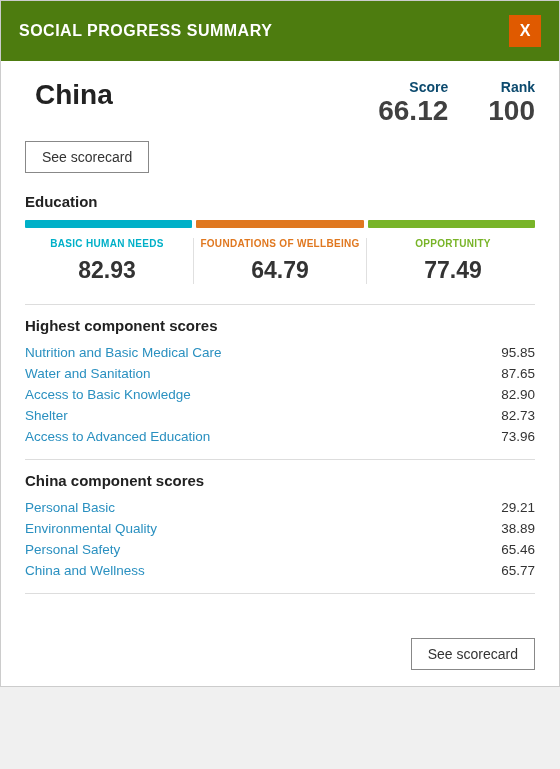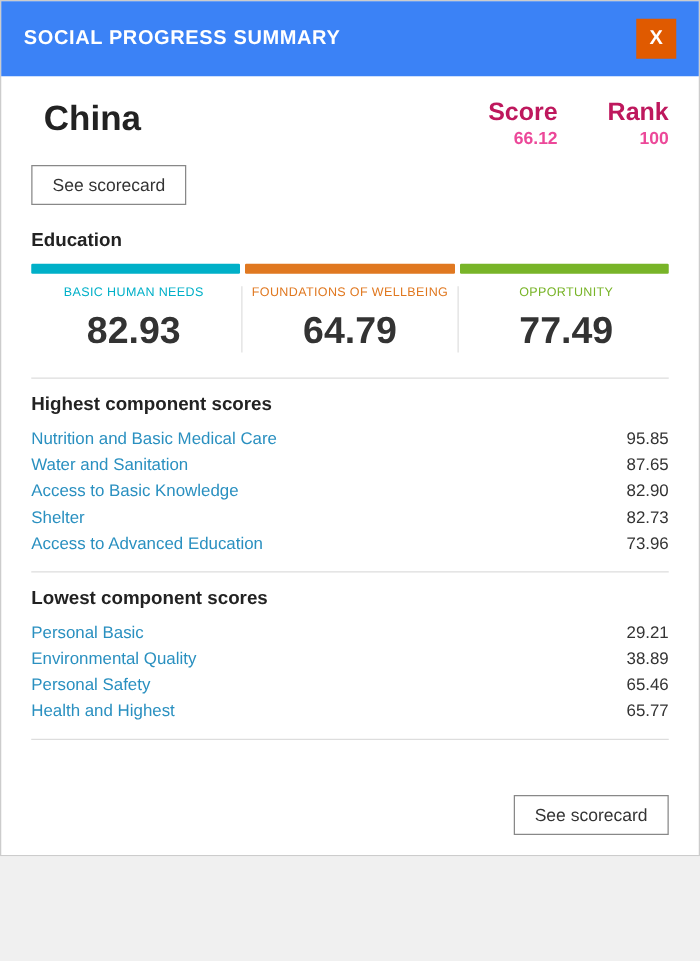--- a/index.html
+++ b/index.html
@@ -10,21 +10,21 @@
       justify-content: center;
       align-items: flex-start;
     }
     .card {
       width: 560px;
       background: #fff;
       border: 1px solid #ccc;
       position: relative;
     }
     .header {
-      background: #3b82f6;
+      background: #4d7c0f;
       color: #fff;
       padding: 14px 18px;
       display: flex;
       justify-content: space-between;
       align-items: center;
     }
     .header-title {
       font-size: 16px;
       font-weight: bold;
       letter-spacing: 0.5px;
@@ -56,28 +56,28 @@
       font-weight: bold;
       color: #222;
       margin-left: 10px;
     }
     .score-rank {
       display: flex;
       gap: 40px;
       text-align: right;
     }
     .score-rank .label {
-      font-size: 20px;
-      color: #be185d;
+      font-size: 14px;
+      color: #0c4a6e;
       font-weight: bold;
     }
     .score-rank .value {
-      font-size: 14px;
-      font-weight: bold;
-      color: #ec4899;
+      font-size: 28px;
+      font-weight: bold;
+      color: #404040;
     }
     .scorecard-btn {
       border: 1px solid #888;
       padding: 7px 16px;
       background: #fff;
       cursor: pointer;
       font-size: 14px;
       color: #333;
       margin-bottom: 20px;
       display: inline-block;
@@ -104,26 +104,26 @@
     .dim-cols {
       display: flex;
       margin-bottom: 20px;
     }
     .dim-col {
       flex: 1;
       text-align: center;
     }
     .dim-col-label {
       font-size: 10px;
-      font-weight: normal;
+      font-weight: bold;
       letter-spacing: 0.3px;
       margin-bottom: 8px;
     }
     .dim-col-value {
-      font-size: 30px;
+      font-size: 23px;
       font-weight: bold;
       color: #333;
     }
     .label-blue { color: #00b0c8; }
     .label-orange { color: #e07820; }
     .label-green { color: #78b428; }
     .divider {
       border: none;
       border-top: 1px solid #ddd;
       margin: 12px 0;
@@ -247,36 +247,36 @@
       </div>
       <div class="score-row">
         <span class="item-name">Access to Advanced Education</span>
         <span class="item-value">73.96</span>
       </div>
     </div>
 
     <hr class="divider">
 
     
-    <div class="section-title">Lowest component scores</div>
+    <div class="section-title">China component scores</div>
     <div>
       <div class="score-row">
         <span class="item-name">Personal Basic</span>
         <span class="item-value">29.21</span>
       </div>
       <div class="score-row">
         <span class="item-name">Environmental Quality</span>
         <span class="item-value">38.89</span>
       </div>
       <div class="score-row">
         <span class="item-name">Personal Safety</span>
         <span class="item-value">65.46</span>
       </div>
       <div class="score-row">
-        <span class="item-name">Health and Highest</span>
+        <span class="item-name">China and Wellness</span>
         <span class="item-value">65.77</span>
       </div>
     </div>
 
     <hr class="divider">
   </div>
 
   <div class="bottom-btn-row">
     <button class="scorecard-btn-bottom">See scorecard</button>
   </div>

